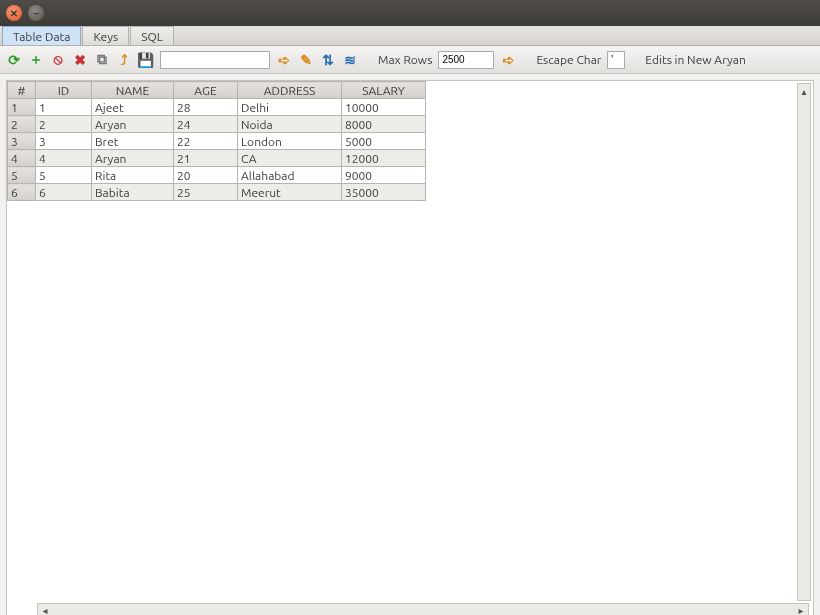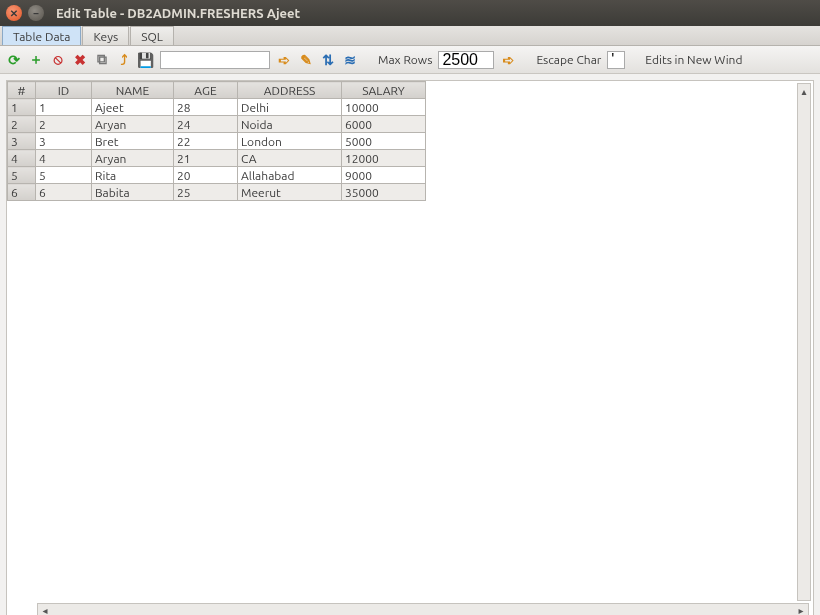--- a/index.html
+++ b/index.html
@@ -69,21 +69,21 @@
     font-size: 14px; font-weight: bold;
     cursor: pointer;
   }
   .ico.green { color:#2a9d2a; }
   .ico.red   { color:#c83232; }
   .ico.blue  { color:#2a6db3; }
   .ico.orange{ color:#d88b1b; }
   .ico.gray  { color:#777; }
   .tb-input {
     height: 18px; border: 1px solid #aaa; background:#fff; padding:0 3px;
-    font-size:16px;
+    font-size:10px;
   }
   .searchbox { width: 110px; }
   .maxrows   { width: 56px; }
   .escchar   { width: 18px; }
   .lbl { white-space: nowrap; }
   .content {
     background: #fff;
     border: 1px solid #c6c3be;
     margin: 6px 6px 2px 6px;
     height: 540px;
@@ -135,21 +135,20 @@
     display:flex; flex-direction:column; align-items:center; justify-content:flex-start;
   }
   .vscroll .sbtn { height:14px; width:12px; }
 </style>
 </head>
 <body>
 
 <div class="titlebar">
   <span class="win-btn win-close">✕</span>
   <span class="win-btn win-min">–</span>
-  <span class="title-text">Edit Table - DB2ADMIN.FRESHERS Ajeet</span>
 </div>
 
 <div class="tabstrip">
   <div class="tab active">Table Data</div>
   <div class="tab">Keys</div>
   <div class="tab">SQL</div>
 </div>
 
 <div class="toolbar">
   <span class="ico green">⟳</span>
@@ -165,21 +164,21 @@
   <span class="ico blue">⇅</span>
   <span class="ico blue">≋</span>
   <span style="width:8px"></span>
   <span class="lbl">Max Rows</span>
   <input class="tb-input maxrows" value="2500" style="">
   <span class="ico orange">➪</span>
   <span style="width:8px"></span>
   <span class="lbl">Escape Char</span>
   <input class="tb-input escchar" value="'" style="">
   <span style="width:8px"></span>
-  <span class="lbl">Edits in New Wind</span>
+  <span class="lbl">Edits in New Aryan</span>
 </div>
 
 <div class="content">
   <table class="grid">
     <thead>
       <tr>
         <th class="col-num">#</th>
         <th class="col-id">ID</th>
         <th class="col-name">NAME</th>
         <th class="col-age">AGE</th>
@@ -195,21 +194,21 @@
           <td class="col-age">28</td>
           <td class="col-addr">Delhi</td>
           <td class="col-sal">10000</td>
         </tr>
         <tr>
           <td class="col-num rownum">2</td>
           <td class="col-id">2</td>
           <td class="col-name">Aryan</td>
           <td class="col-age">24</td>
           <td class="col-addr">Noida</td>
-          <td class="col-sal">6000</td>
+          <td class="col-sal">8000</td>
         </tr>
         <tr>
           <td class="col-num rownum">3</td>
           <td class="col-id">3</td>
           <td class="col-name">Bret</td>
           <td class="col-age">22</td>
           <td class="col-addr">London</td>
           <td class="col-sal">5000</td>
         </tr>
         <tr>

